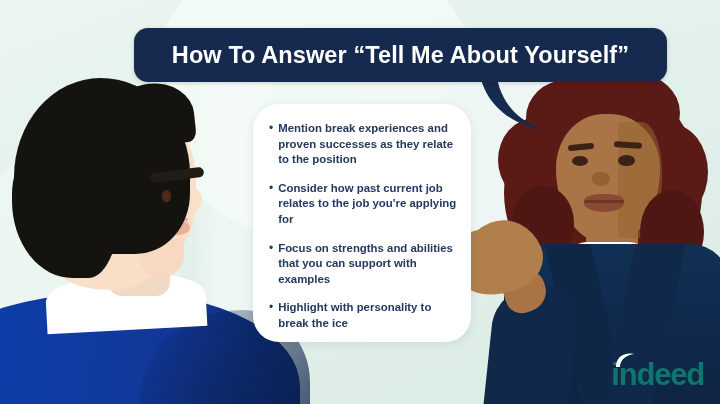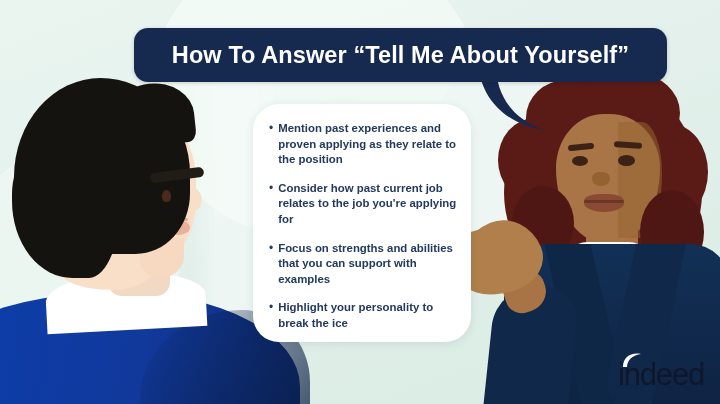--- a/index.html
+++ b/index.html
@@ -106,21 +106,21 @@
   .card{position:absolute;left:253px;top:104px;width:218px;height:238px;background:#ffffff;
         border-radius:26px;z-index:5;box-shadow:0 2px 10px rgba(20,60,60,.10);}
   .card-inner{position:absolute;left:16px;top:17px;right:12px;}
   .bullet{display:flex;margin-bottom:13px;}
   .bullet:last-child{margin-bottom:0;}
   .bullet-dot{color:#23395e;font-size:12px;line-height:15.6px;margin-right:5px;flex:0 0 auto;}
   .bullet-text{color:#23395e;font-size:11.4px;line-height:15.6px;font-weight:bold;}
 
   
   .logo{position:absolute;right:16px;bottom:14px;z-index:6;display:flex;align-items:flex-end;}
-  .logo-word{color:#0f172a;font-size:31px;font-weight:normal;letter-spacing:-1.2px;line-height:1;}
+  .logo-word{color:#0f766e;font-size:31px;font-weight:bold;letter-spacing:-1.2px;line-height:1;}
   .logo-swoosh{position:absolute;left:4px;top:-7px;width:22px;height:16px;}
 </style>
 </head>
 <body>
 
 <div id="stage">
 
   <div class="bg-base"></div>
   <div class="bg-blob b1"></div>
   <div class="bg-blob b2"></div>
@@ -183,36 +183,36 @@
 
   <div class="bubble">
     <span class="bubble-title">How To Answer “Tell Me About Yourself”</span>
   </div>
 
   <div class="card">
     <div class="card-inner">
 
       <div class="bullet">
         <span class="bullet-dot">•</span>
-        <span class="bullet-text">Mention past experiences and proven applying as they relate to the position</span>
+        <span class="bullet-text">Mention break experiences and proven successes as they relate to the position</span>
       </div>
 
       <div class="bullet">
         <span class="bullet-dot">•</span>
         <span class="bullet-text">Consider how past current job relates to the job you're applying for</span>
       </div>
 
       <div class="bullet">
         <span class="bullet-dot">•</span>
         <span class="bullet-text">Focus on strengths and abilities that you can support with examples</span>
       </div>
 
       <div class="bullet">
         <span class="bullet-dot">•</span>
-        <span class="bullet-text">Highlight your personality to break the ice</span>
+        <span class="bullet-text">Highlight with personality to break the ice</span>
       </div>
 
     </div>
   </div>
 
   <div class="logo">
     <svg class="logo-swoosh" viewBox="0 0 22 16">
       <path d="M1 15 C 1 5, 9 0, 19 2 C 11 3, 5 8, 5 15 Z" fill="#ffffff"></path>
     </svg>
     <span class="logo-word">indeed</span>

